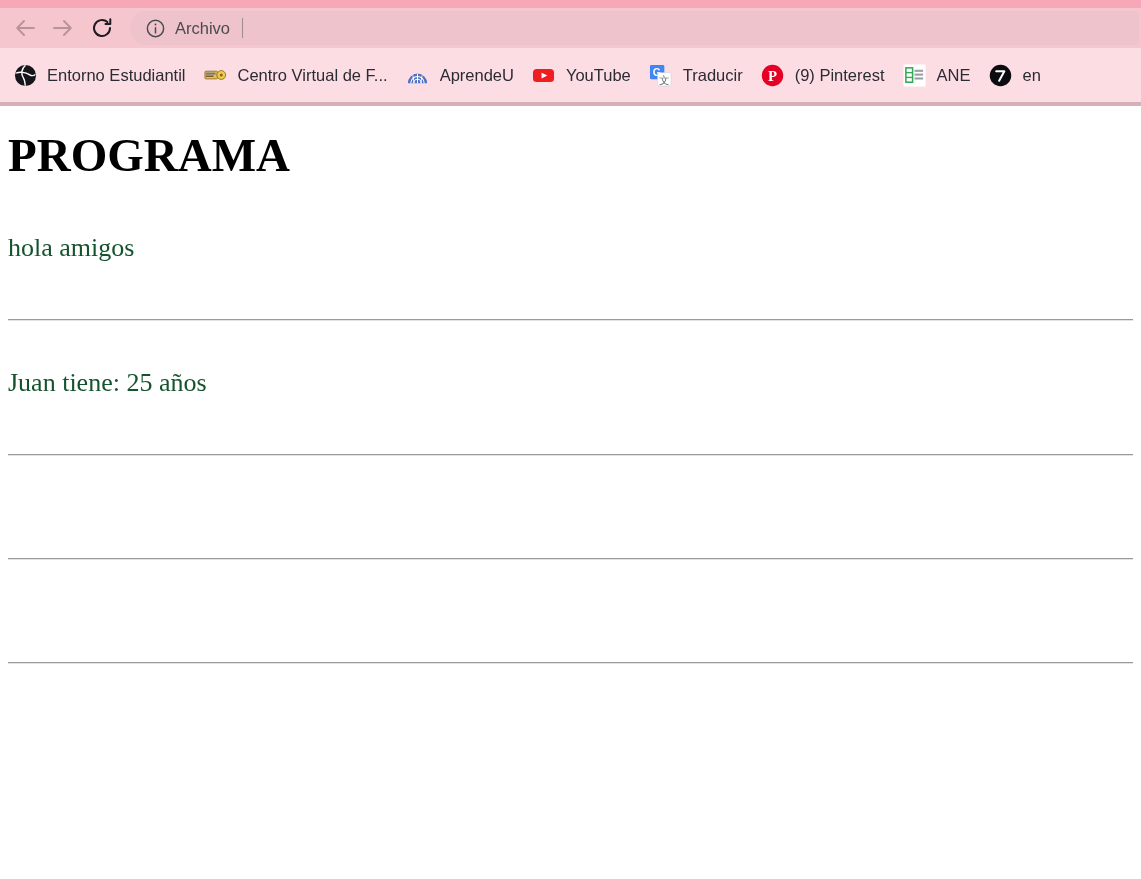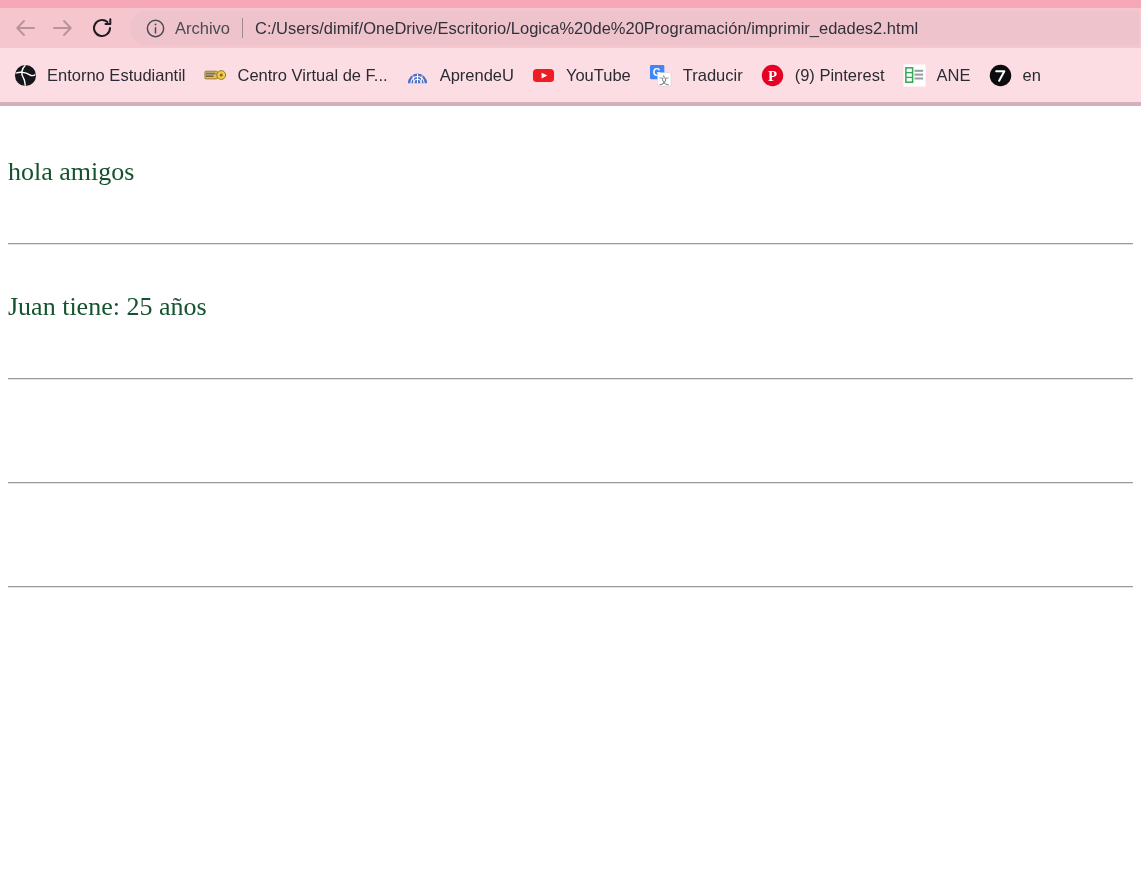--- a/index.html
+++ b/index.html
@@ -200,21 +200,20 @@
     <div id="omnibox">
       <div id="info-icon-wrap">
         <svg width="21" height="21" viewBox="0 0 24 24" fill="none" stroke="#4a4a52" stroke-width="1.7">
           <circle cx="12" cy="12" r="9.3"></circle>
           <line x1="12" y1="11" x2="12" y2="17" stroke-linecap="round"></line>
           <circle cx="12" cy="7.4" r="1.05" fill="#4a4a52" stroke="none"></circle>
         </svg>
       </div>
       <span id="scheme-label">Archivo</span>
       <div id="omnibox-divider"></div>
-      <span id="url-text">C:/Users/dimif/OneDrive/Escritorio/Logica%20de%20Programación/imprimir_edades2.html</span>
     </div>
   </div>
 
   <div id="bookmarks-bar">
 
     <div class="bookmark">
       <span class="bm-icon">
         <svg width="23" height="23" viewBox="0 0 24 24">
           <circle cx="12" cy="12" r="11" fill="#15151b"></circle>
           <path d="M12 1.3 C7.5 5 7 11 10 15 C12 18 11 21 12 22.7" fill="none" stroke="#ffffff" stroke-width="1.5"></path>
@@ -308,20 +307,21 @@
       <span class="bm-label">en</span>
     </div>
 
   </div>
 
   <div id="bookmarks-divider"></div>
 </div>
 
 <div id="page-content">
 
+  <h1 id="page-heading">PROGRAMA</h1>
 
   <p id="intro-para" class="para">hola amigos</p>
 
   <div class="spacer-before-rule"></div>
   <hr class="rule">
   <div class="spacer-after-rule"></div>
 
   <p class="para">Juan tiene: 25 años</p>
 
   <div class="spacer-before-rule"></div>

